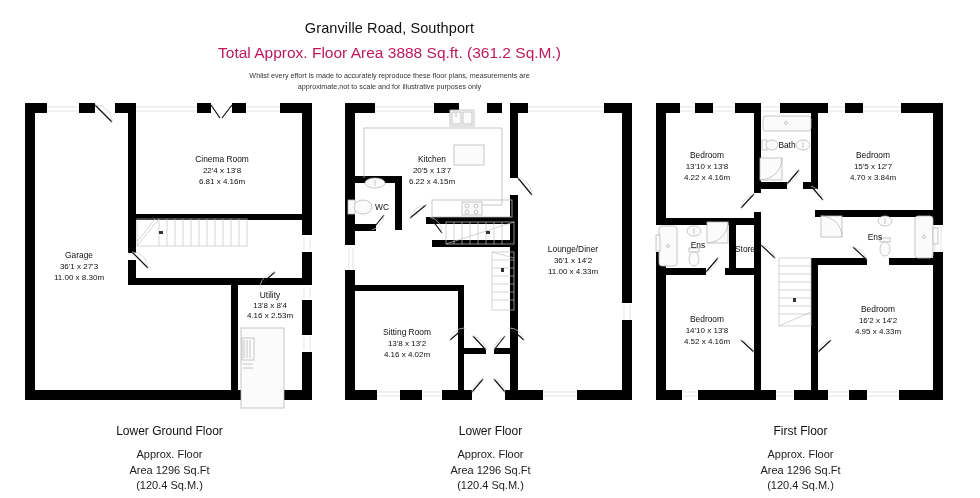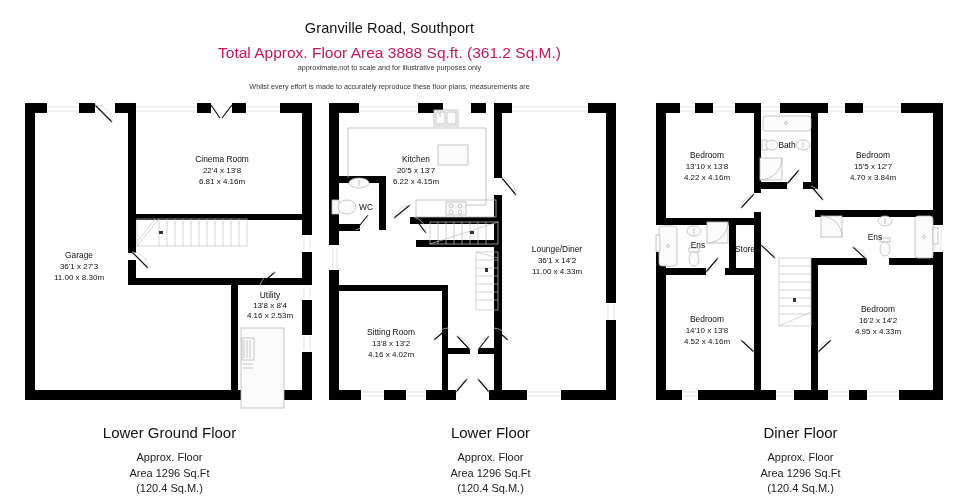--- a/index.html
+++ b/index.html
@@ -44,38 +44,38 @@
   }
 
   
   .plan {
     position: absolute;
     top: 100px;
     width: 295px;
     height: 310px;
   }
   #plan-lower  { left: 22px;  }
-  #plan-ground { left: 326px; }
+  #plan-ground { left: 342px; }
   #plan-first  { left: 653px; }
 
   .plan svg { display: block; }
 
   
   .caption {
     position: absolute;
     top: 424px;
     width: 295px;
     text-align: center;
   }
   #caption-lower  { left: 22px;  }
   #caption-ground { left: 343px; }
   #caption-first  { left: 653px; }
 
   .caption-title {
-    font-size: 15px;
+    font-size: 12px;
     color: #111;
   }
   .caption-body {
     font-size: 11px;
     color: #222;
     line-height: 1.42;
     margin-top: 9px;
   }
 
   
@@ -90,22 +90,22 @@
   .doorsw { fill: none; stroke: #cfcfcf; stroke-width: 0.7; }
   .stair  { fill: none; stroke: #c2c2c2; stroke-width: 0.7; }
   .winline{ fill: none; stroke: #d8d8d8; stroke-width: 0.7; }
 </style>
 </head>
 <body>
 
 <div id="header">
   <div id="title-line">Granville Road, Southport</div>
   <div id="subtitle-line">Total Approx. Floor Area 3888 Sq.ft. (361.2 Sq.M.)</div>
+  <div class="disclaimer">Whilst every effort is made to accurately reproduce these floor plans, measurements are</div>
   <div class="disclaimer" style="margin-top:1px;">approximate,not to scale and for illustrative purposes only</div>
-  <div class="disclaimer">Whilst every effort is made to accurately reproduce these floor plans, measurements are</div>
 </div>
 
 <div class="plan" id="plan-lower">
 <svg width="295" height="310" viewBox="0 0 295 310" xmlns="http://www.w3.org/2000/svg">
 
   <line class="winline" x1="22" y1="7" x2="62" y2="7"></line>
   <line class="winline" x1="22" y1="11" x2="62" y2="11"></line>
   <line class="winline" x1="103" y1="7" x2="180" y2="7"></line>
   <line class="winline" x1="103" y1="11" x2="180" y2="11"></line>
   <line class="winline" x1="205" y1="7" x2="265" y2="7"></line>
@@ -529,19 +529,19 @@
 <div class="caption" id="caption-ground">
   <div class="caption-title">Lower Floor</div>
   <div class="caption-body">
     <div>Approx. Floor</div>
     <div>Area 1296 Sq.Ft</div>
     <div>(120.4 Sq.M.)</div>
   </div>
 </div>
 
 <div class="caption" id="caption-first">
-  <div class="caption-title">Diner Floor</div>
+  <div class="caption-title">First Floor</div>
   <div class="caption-body">
     <div>Approx. Floor</div>
     <div>Area 1296 Sq.Ft</div>
     <div>(120.4 Sq.M.)</div>
   </div>
 </div>
 
 </body></html>

